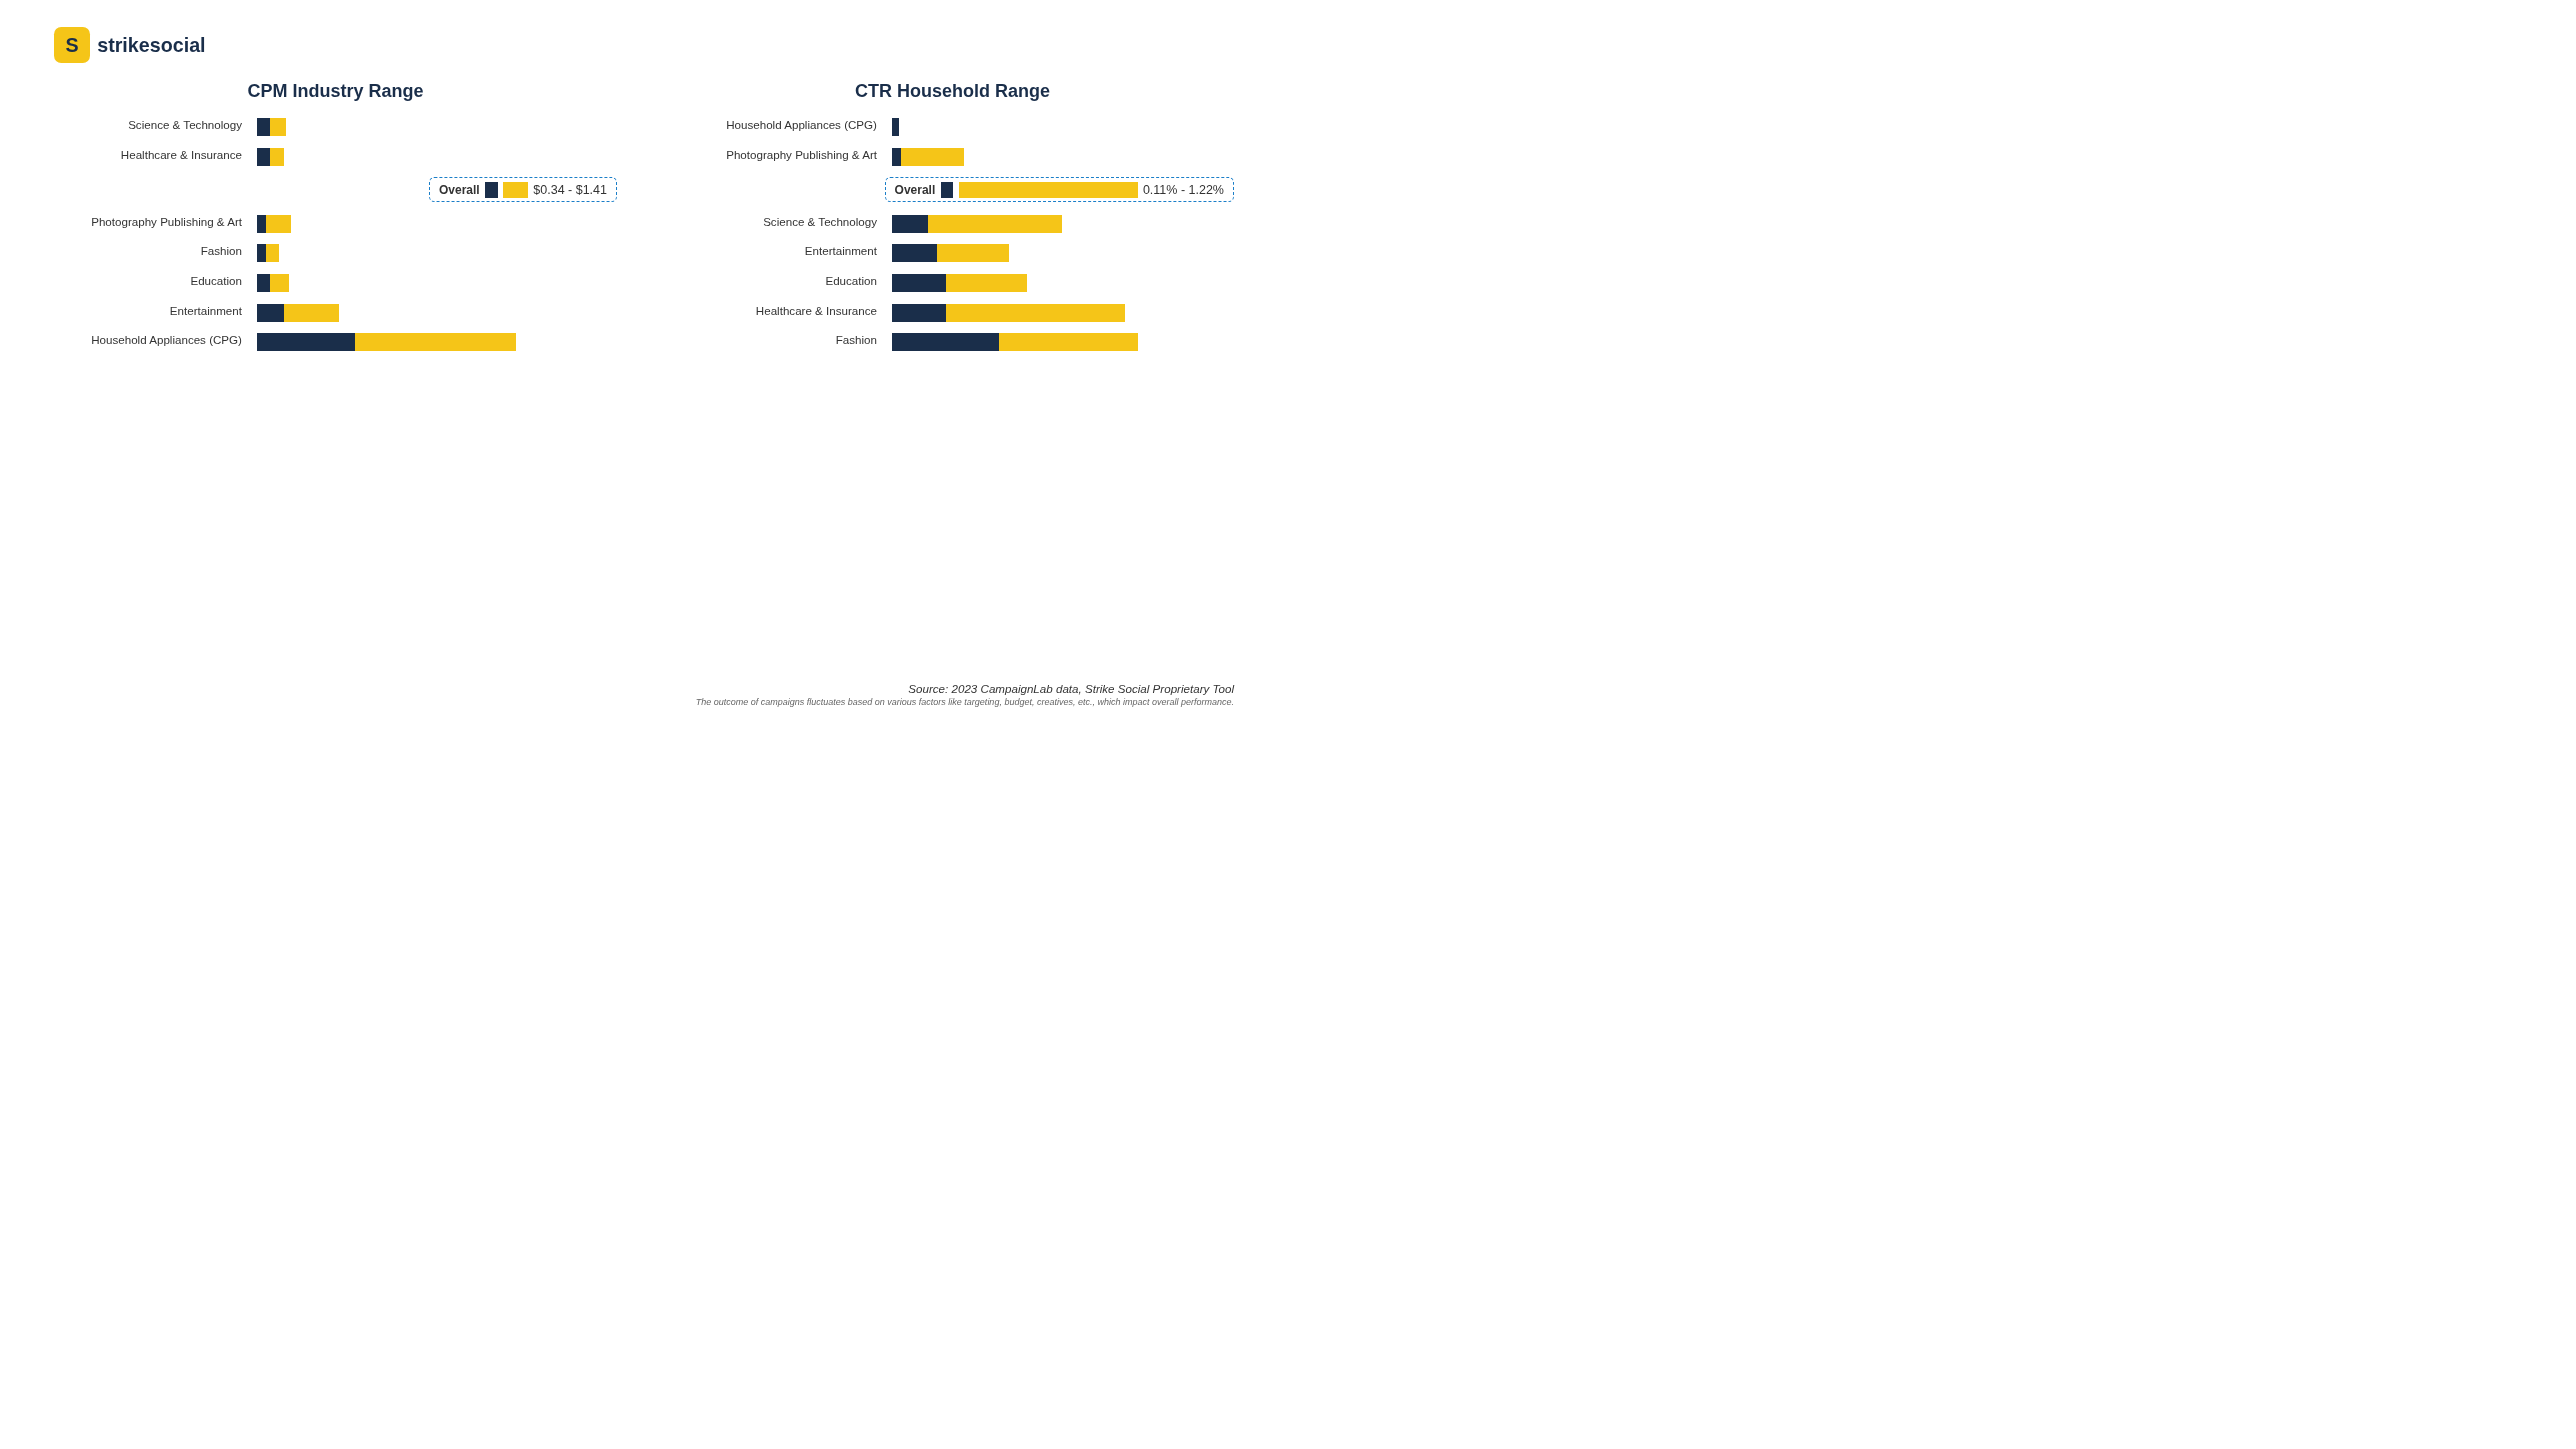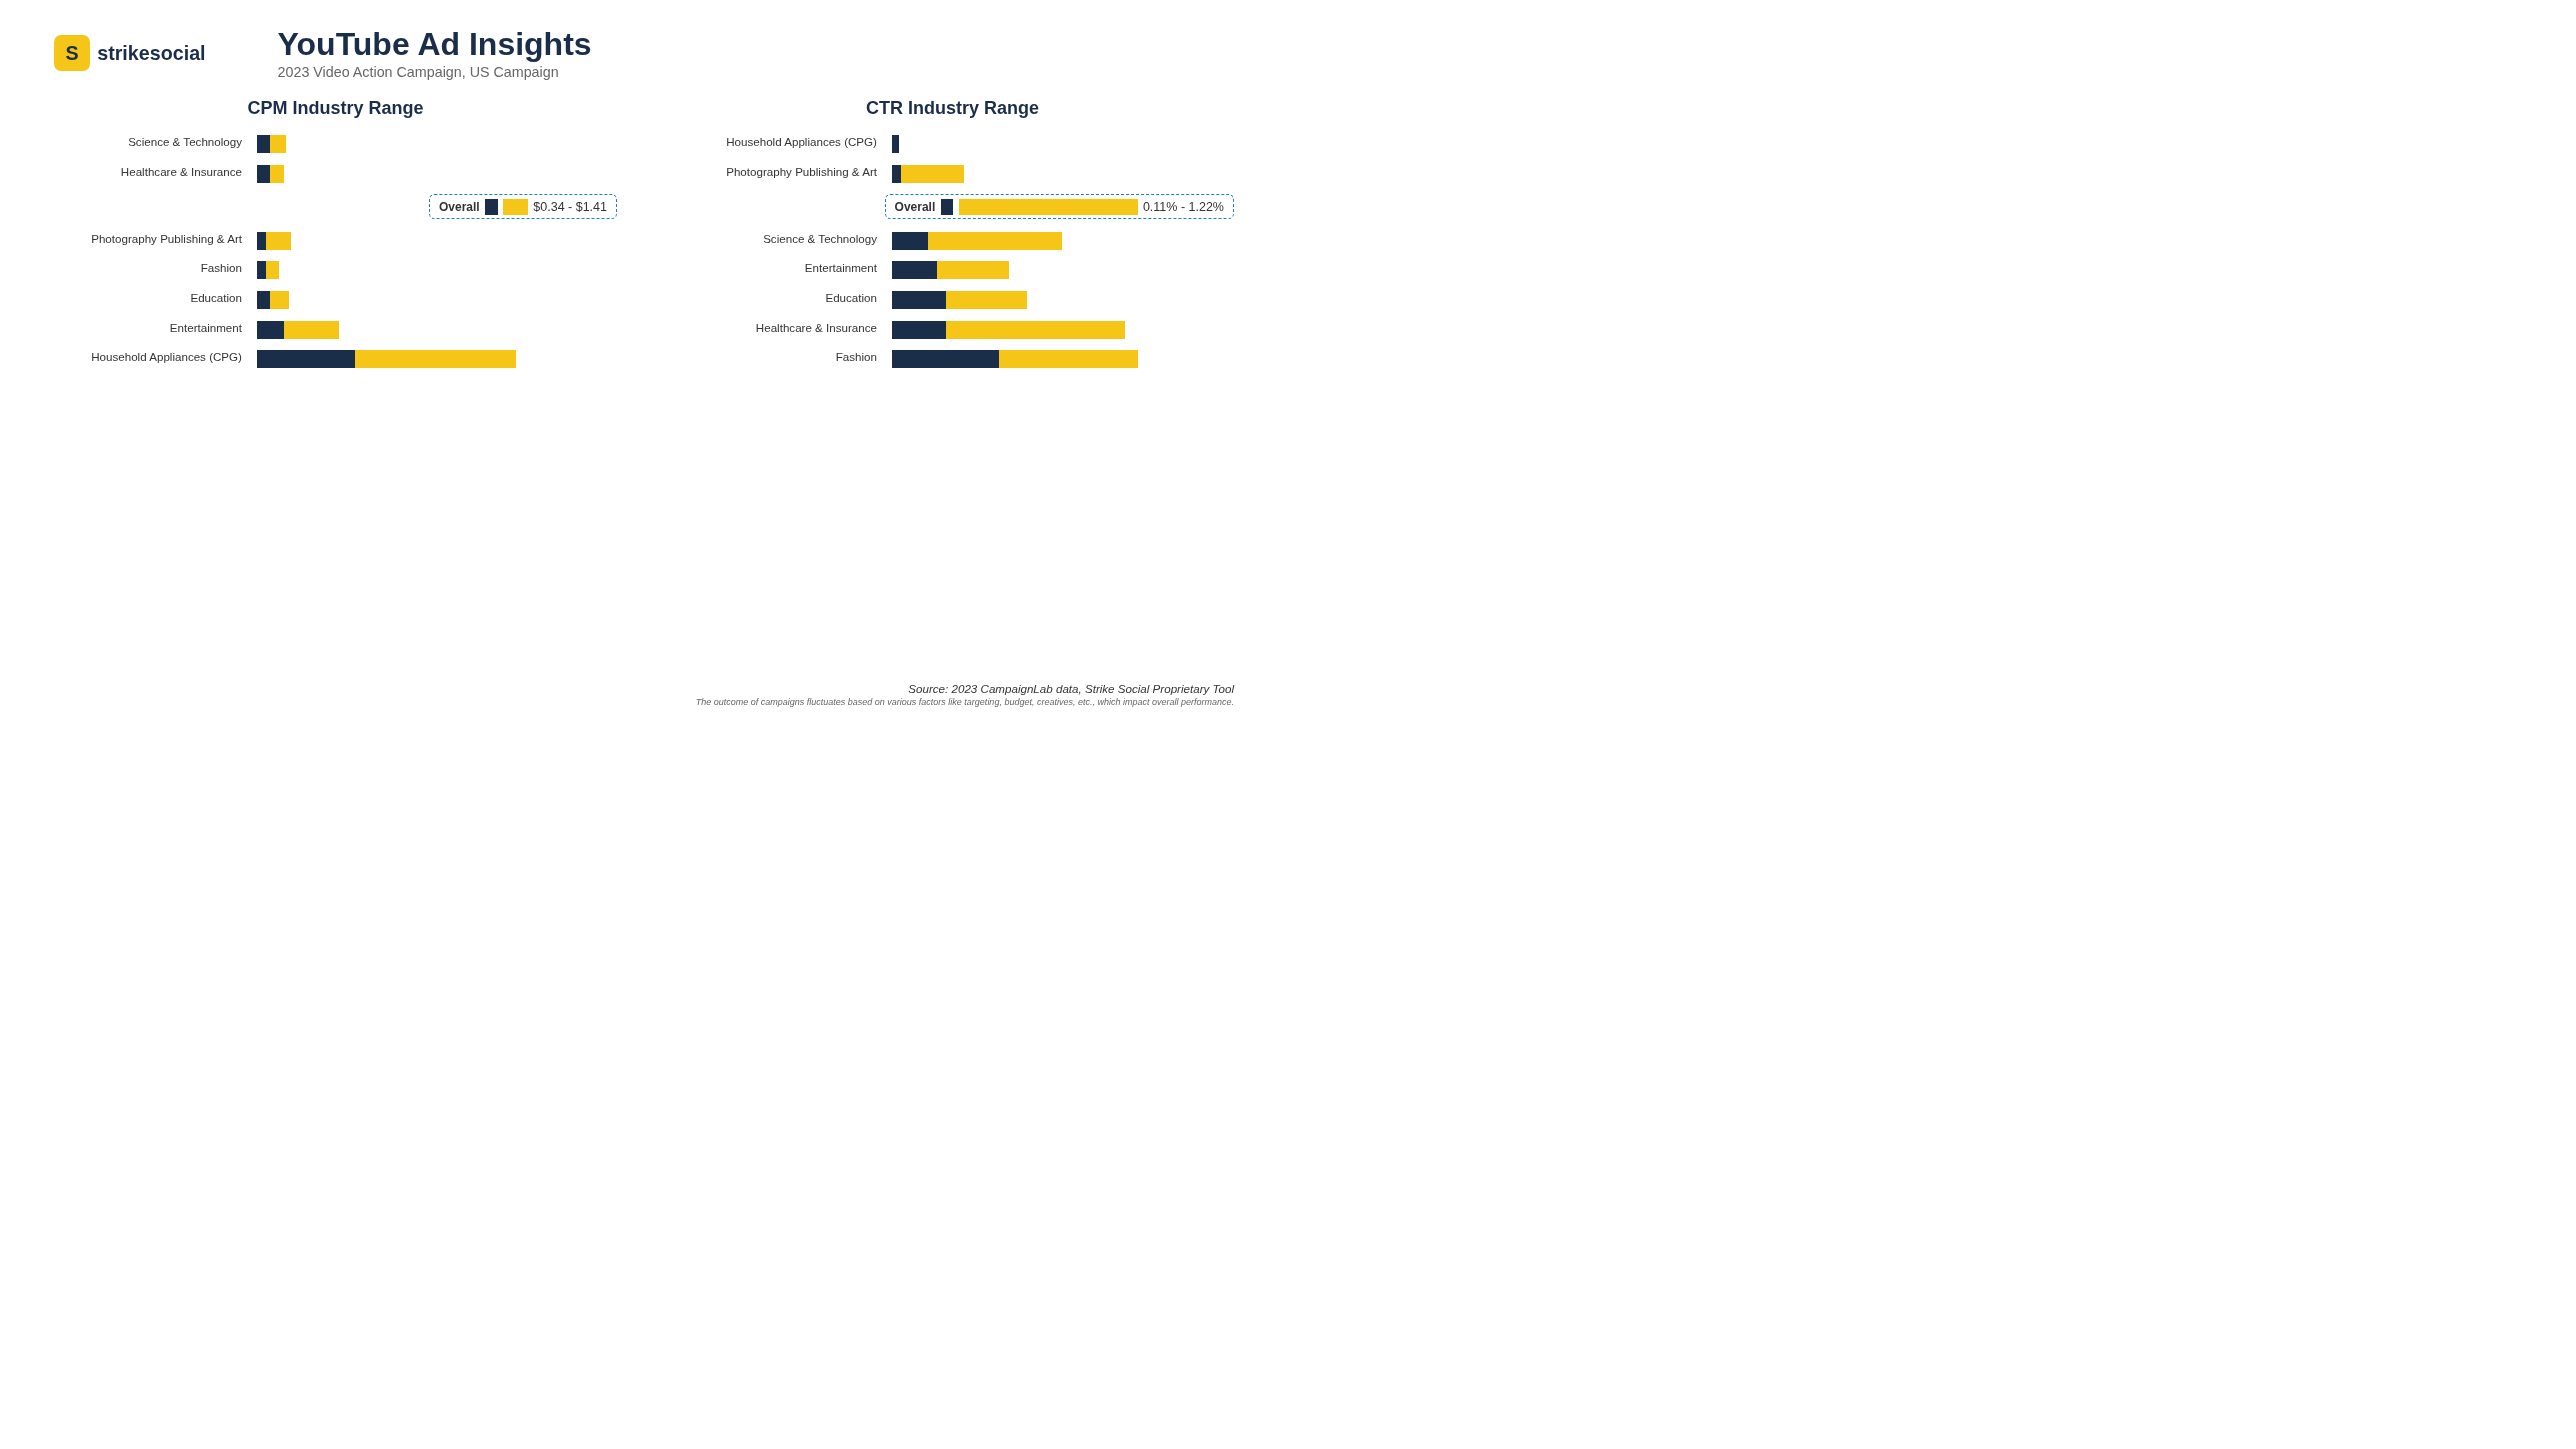--- a/index.html
+++ b/index.html
@@ -175,24 +175,20 @@
 
   <div class="header">
     <div class="logo-area">
       <div class="logo-icon">
         <span>S</span>
       </div>
       <div class="logo-text">
         <span style="font-weight:700;margin-top:40px;">strike</span><span>social</span>
       </div>
     </div>
-    <div class="title-area">
-      <div class="main-title">YouTube Ad Insights</div>
-      <div class="sub-title">2023 Video Action Campaign, US Campaign</div>
-    </div>
   </div>
 
   <div class="charts-container">
 
     <div class="chart-section">
       <div class="chart-title">CPM Industry Range</div>
 
       <div class="bar-row-wrapper">
         <div class="bar-label cpm-label">Science &amp; Technology</div>
         <div class="bar-area">
@@ -253,21 +249,21 @@
       <div class="bar-row-wrapper">
         <div class="bar-label cpm-label">Household Appliances (CPG)</div>
         <div class="bar-area">
           <div class="bar-dark" style="width:98px;"></div>
           <div class="bar-yellow" style="width:161px;"></div>
         </div>
       </div>
     </div>
 
     <div class="chart-section">
-      <div class="chart-title">CTR Industry Range</div>
+      <div class="chart-title">CTR Household Range</div>
 
       <div class="bar-row-wrapper">
         <div class="bar-label ctr-label">Household Appliances (CPG)</div>
         <div class="bar-area">
           <div class="bar-dark" style="width:7.2px;"></div>
         </div>
       </div>
 
       <div class="bar-row-wrapper">
         <div class="bar-label ctr-label">Photography Publishing &amp; Art</div>

